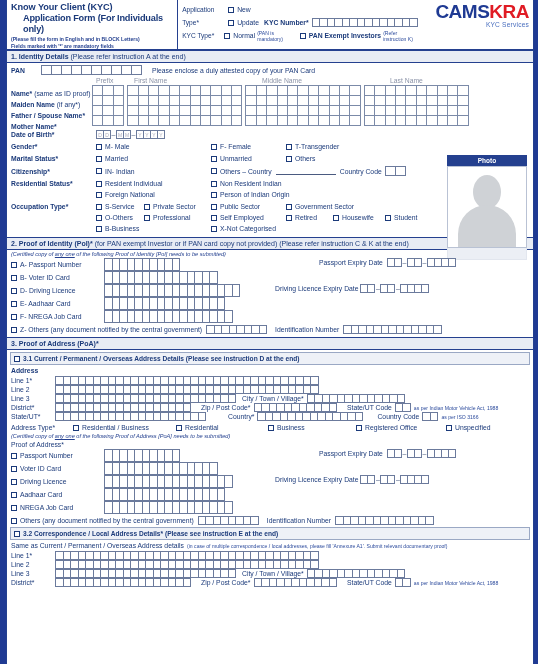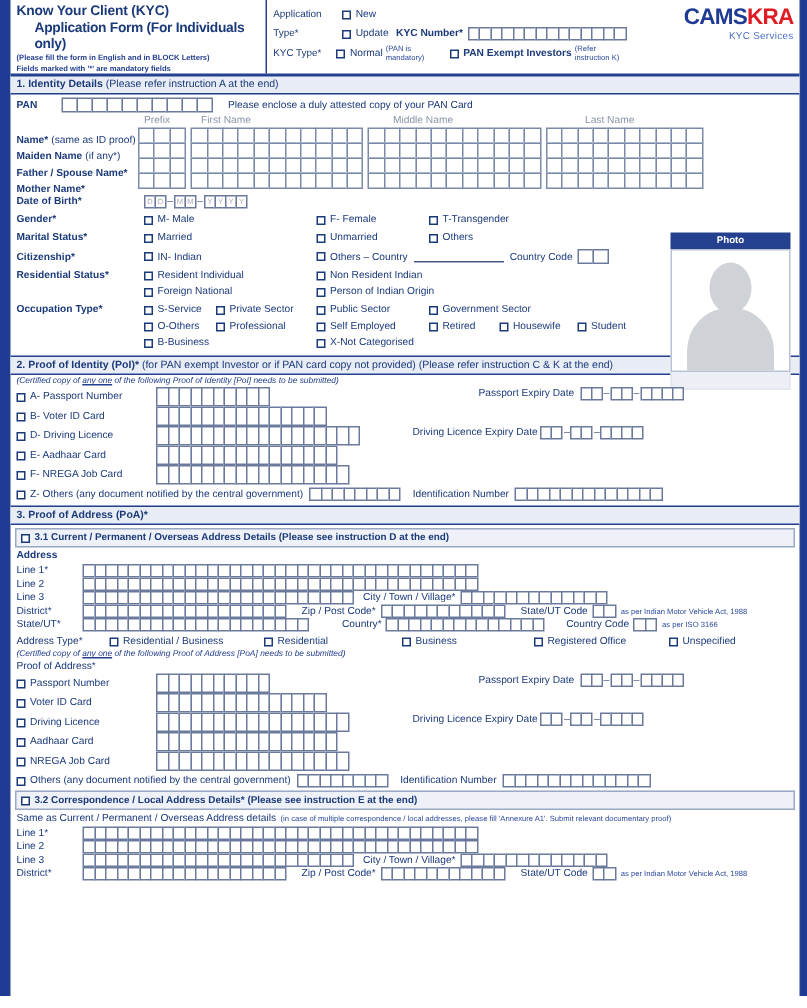--- a/index.html
+++ b/index.html
@@ -47,21 +47,21 @@
   .t4 { font-size: 5.1px; font-weight: bold; color: #24408f; line-height: 7px;}
   .apptype-cell {
     flex: 1; padding: 3px 2px 0 4px; position: relative;
   }
   .ap-row { display: flex; align-items: center; height: 13px; }
   .ap-lbl { font-size: 6.6px; color: #1b3a7a; width: 46px; line-height: 8px;}
   .ap-lbl2 { font-size: 6.6px; color: #1b3a7a; width: 46px; line-height: 8px;}
   .logo-cell {
     width: 118px; padding: 2px 4px 0 0; text-align: right;
   }
-  .logo-main { font-size: 15px; font-weight: bold; letter-spacing: -0.5px; line-height: 20px; }
+  .logo-main { font-size: 19px; font-weight: bold; letter-spacing: -0.5px; line-height: 20px; }
   .logo-cams { color: #1f3a93; }
   .logo-kra { color: #e01b24; }
   .logo-sub { font-size: 6.6px; color: #4a6fbf; letter-spacing: .2px; margin-top: -1px;}
 
   
   .sec-head {
     background: #e8ecf4;
     border-top: 1px solid #24408f;
     border-bottom: 1px solid #24408f;
     font-size: 7px; font-weight: bold; color: #1b3a7a;

